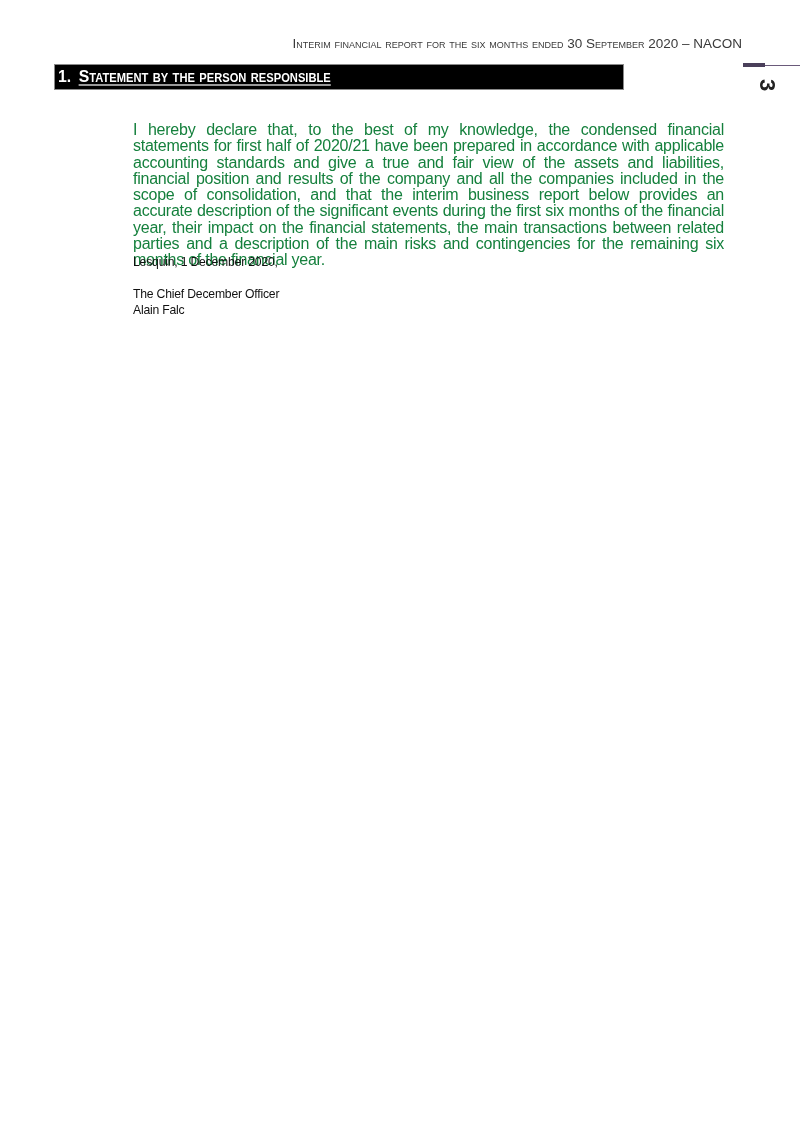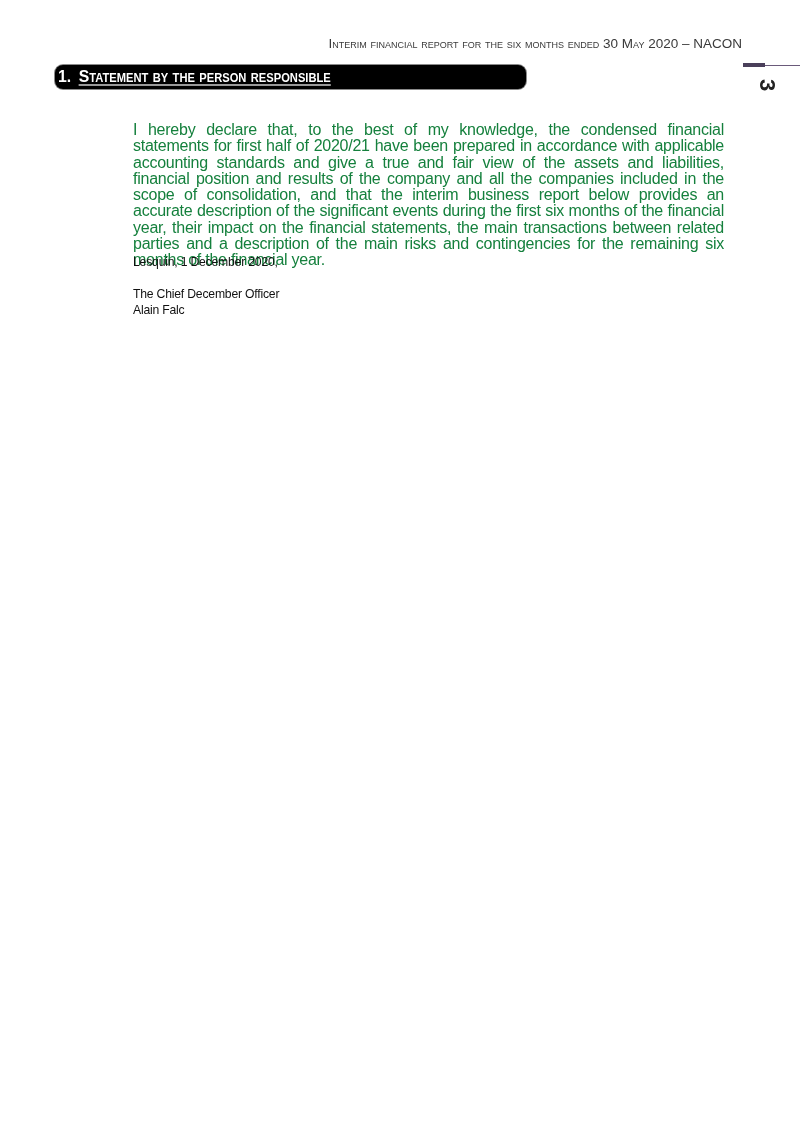--- a/index.html
+++ b/index.html
@@ -23,25 +23,24 @@
       font-size: 13.5px;
       color: #3a3a3a;
       font-variant: small-caps;
       letter-spacing: 0px;
       white-space: nowrap;
     }
     .section-bar {
       position: absolute;
       left: 55px;
       top: 65px;
-      width: 471px;
+      width: 568px;
       height: 24px;
       background: #000;
       box-shadow: 0 0 0 1px #8a8a8a;
-      border-radius: 8px;
     }
     .section-title {
       position: absolute;
       left: 3px;
       top: 2px;
       font-family: "Liberation Sans", sans-serif;
       font-weight: bold;
       font-size: 17px;
       color: #ffffff;
       white-space: nowrap;
@@ -117,21 +116,21 @@
       font-size: 12.2px;
       line-height: 16px;
       color: #111;
       letter-spacing: -0.2px;
     }
     .signature div { white-space: nowrap; }
   </style>
 </head>
 <body>
 
-<div class="running-header">Interim financial report for the six months ended 30 May 2020 – NACON</div>
+<div class="running-header">Interim financial report for the six months ended 30 September 2020 – NACON</div>
 
 <div class="section-bar">
   <div class="section-title">
     <span class="num">1.</span><span class="label">Statement by the person responsible</span>
   </div>
 </div>
 
 <div class="page-tab-line"></div>
 <div class="page-tab-mark"></div>
 <div class="page-number">3</div>

